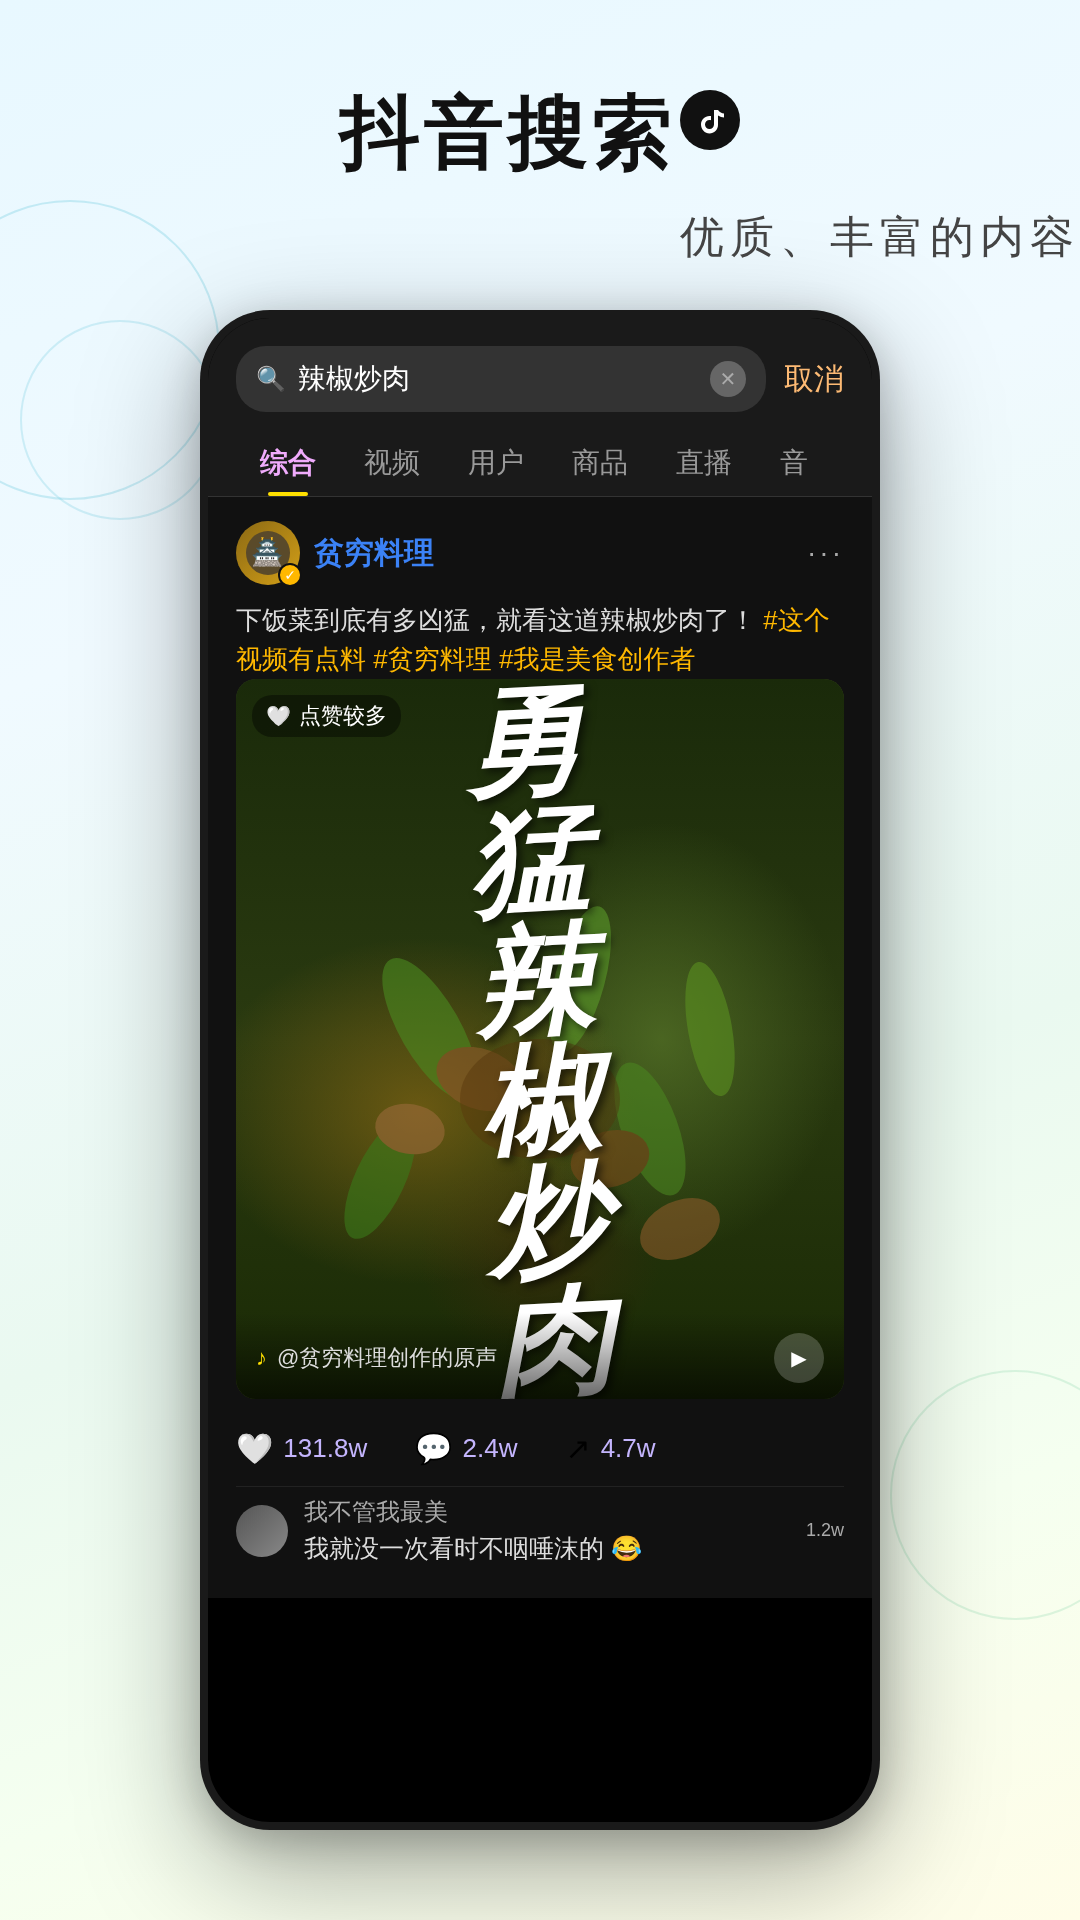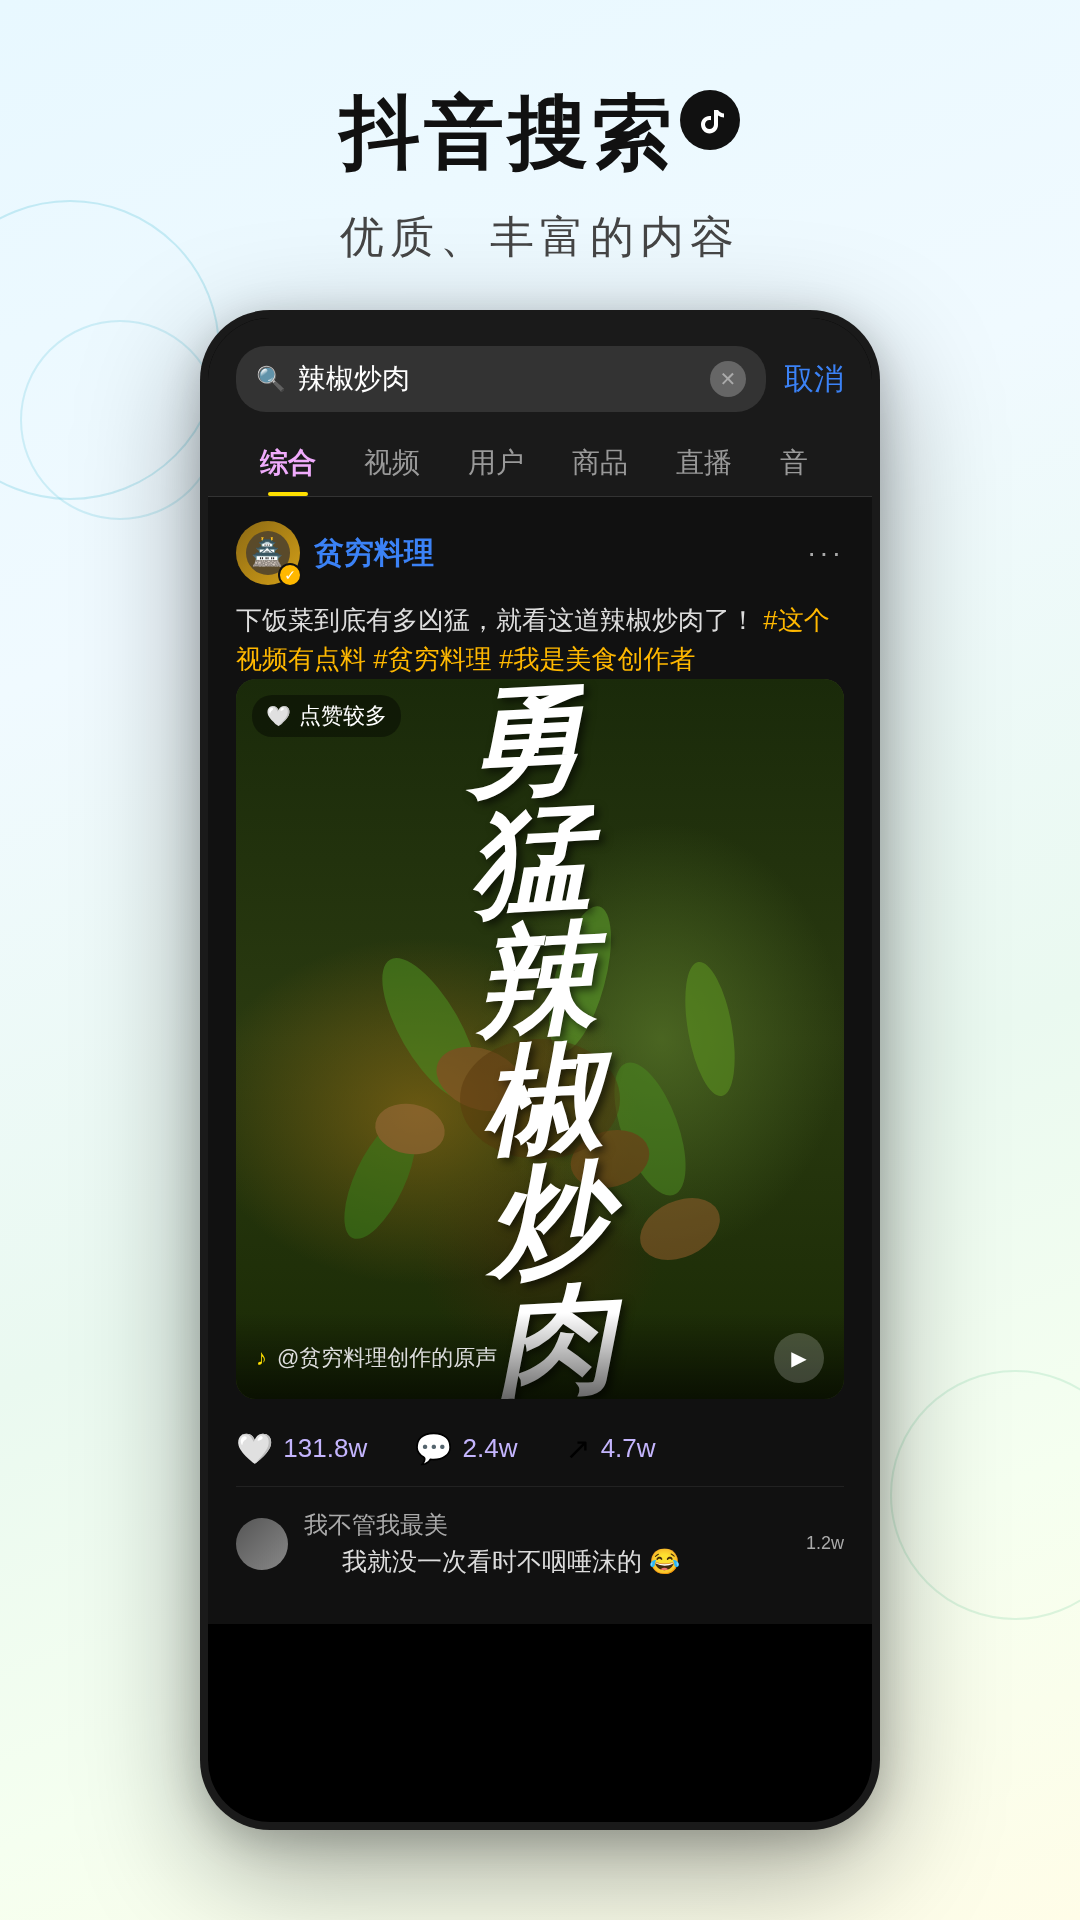--- a/index.html
+++ b/index.html
@@ -75,20 +75,21 @@
       margin-left: 4px;
       align-self: flex-start;
       margin-top: 10px;
     }
 
     .subtitle {
       font-size: 44px;
       color: #444;
       letter-spacing: 6px;
       font-weight: 400;
+      text-align: right;
     }
 
     
     .phone-container {
       position: absolute;
       top: 310px;
       left: 50%;
       transform: translateX(-50%);
       width: 680px;
       height: 1520px;
@@ -150,21 +151,21 @@
       border-radius: 50%;
       display: flex;
       align-items: center;
       justify-content: center;
       color: #aaa;
       font-size: 20px;
       cursor: pointer;
     }
 
     .cancel-btn {
-      color: #3b82f6;
+      color: #fdba74;
       font-size: 30px;
       white-space: nowrap;
       cursor: pointer;
       text-align: right;
     }
 
     
     .tabs-area {
       background: #1a1a1a;
       display: flex;
@@ -407,21 +408,21 @@
     .stat-value {
       color: #c4b5fd;
       font-size: 26px;
     }
 
     
     .comment-row {
       display: flex;
       align-items: center;
       gap: 16px;
-      padding: 22px 0;
+      padding: 9px 0;
       border-top: 1px solid #222;
     }
 
     .comment-avatar {
       width: 52px;
       height: 52px;
       border-radius: 50%;
       background: linear-gradient(135deg, #555, #888);
       flex-shrink: 0;
     }
@@ -432,21 +433,20 @@
 
     .comment-author {
       color: #aaa;
       font-size: 24px;
       margin-bottom: 4px;
     }
 
     .comment-text {
       color: #ddd;
       font-size: 25px;
-      margin-left: 38px;
     }
 
     .comment-likes {
       color: #aaa;
       font-size: 18px;
     }
   </style>
 </head>
 <body>
 

